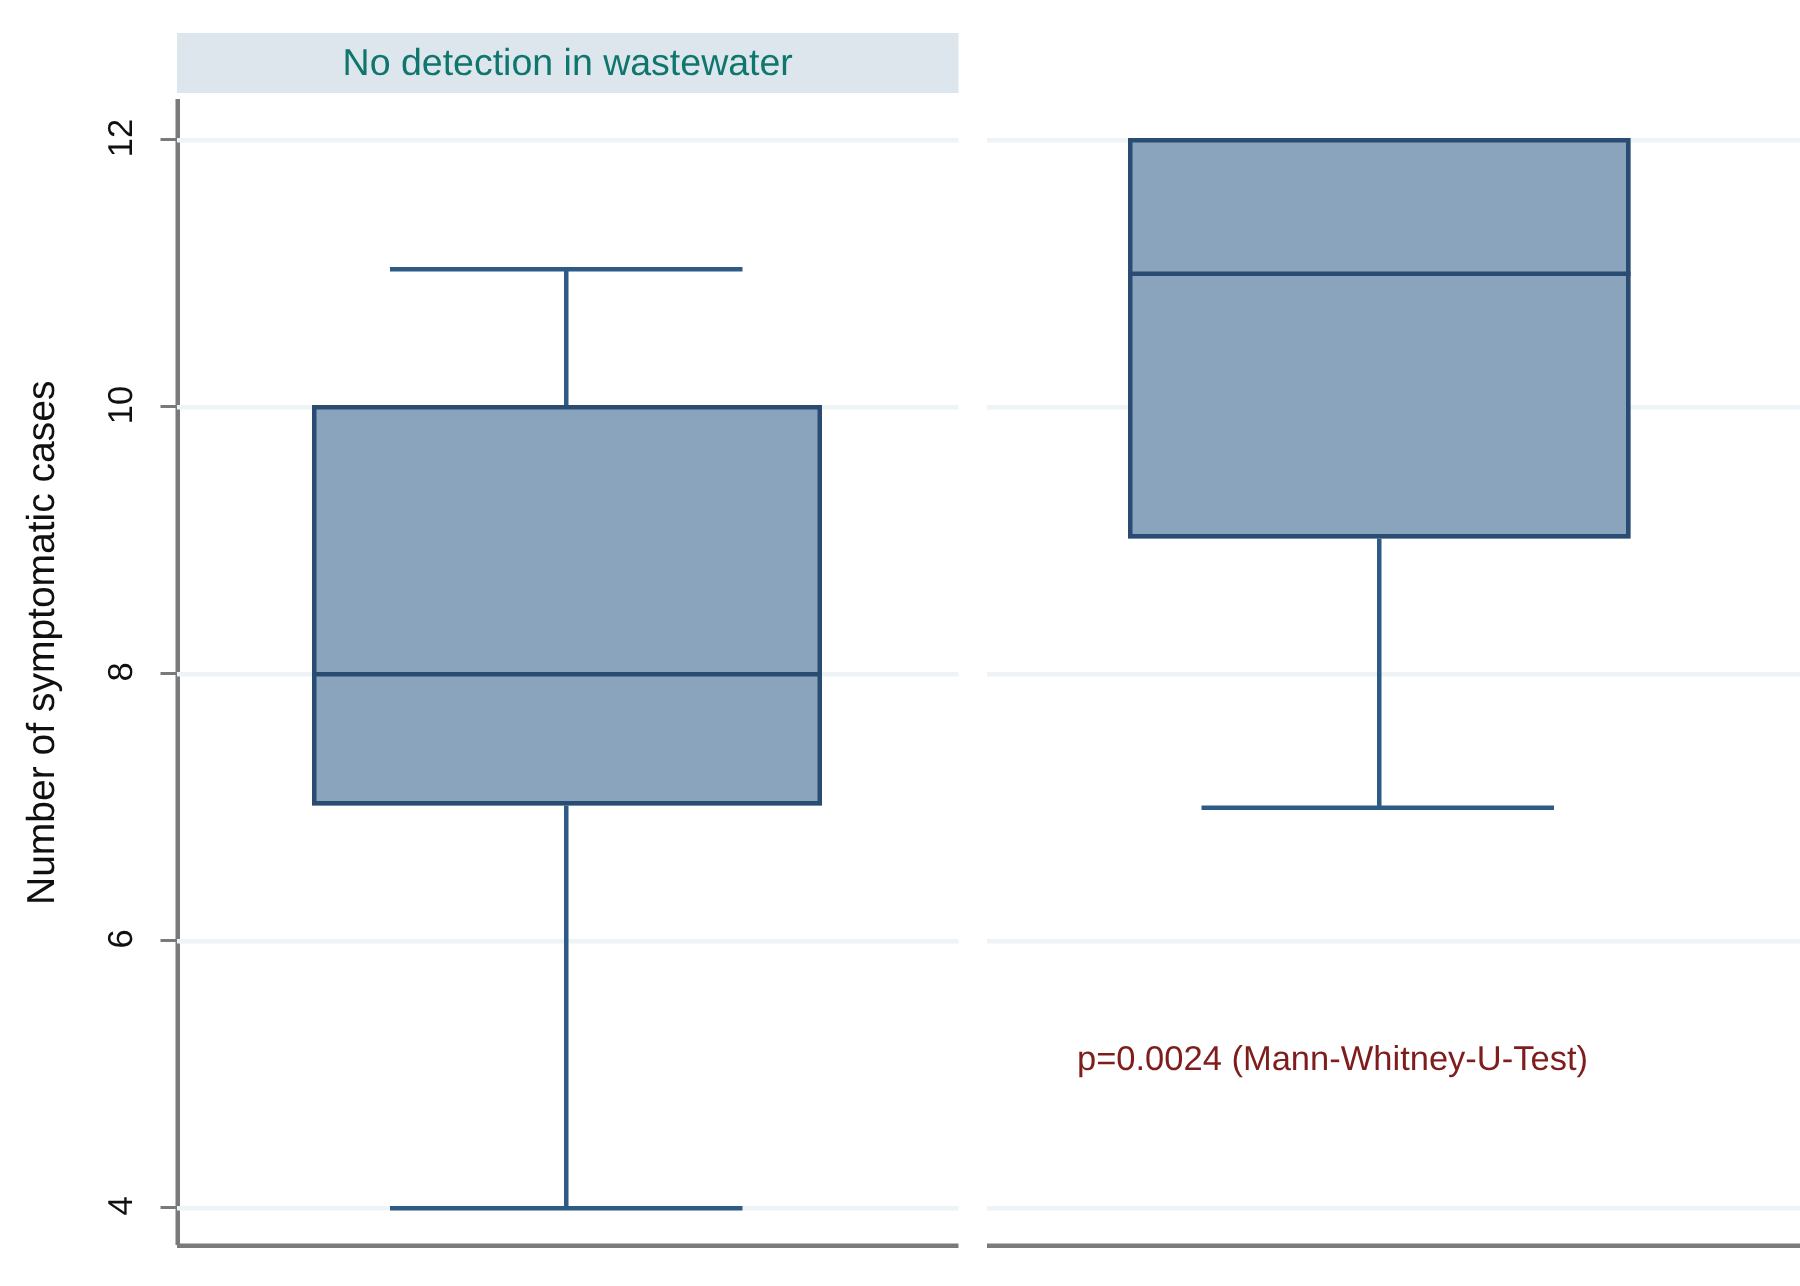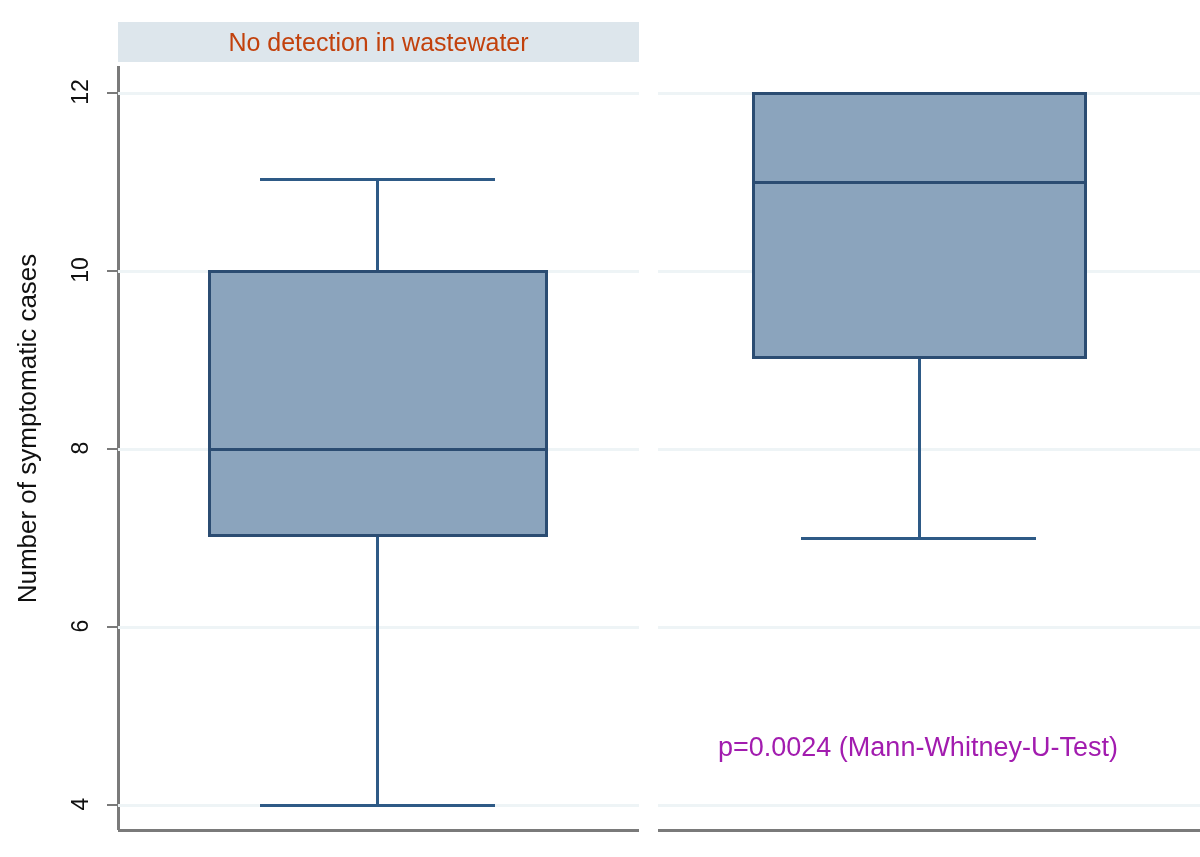--- a/index.html
+++ b/index.html
@@ -77,21 +77,21 @@
     position: absolute;
     top: 22px;
     left: 0;
     right: 0;
     height: 40px;
     background: #dde6ec;
     display: flex;
     align-items: center;
     justify-content: center;
     font-size: 25px;
-    color: #c2410c;
+    color: #0f766e;
     white-space: nowrap;
   }
 
   .plot-area {
     position: absolute;
     top: 66px;
     left: 0;
     right: 0;
     bottom: 27px;
     overflow: visible;
@@ -144,24 +144,23 @@
   }
   .median-line {
     position: absolute;
     height: 3px;
     background: #2b4c72;
   }
 
   
   .pvalue-annotation {
     position: absolute;
-    font-size: 27px;
-    color: #a21caf;
+    font-size: 23px;
+    color: #7f1d1d;
     white-space: nowrap;
-    margin-top: 40px;
   }
 </style>
 </head>
 <body>
 
 <div id="figure">
 
   <div class="y-axis-title">Number of symptomatic cases</div>
 
   <div class="ytick-label" style="top: 80px;">12</div>

